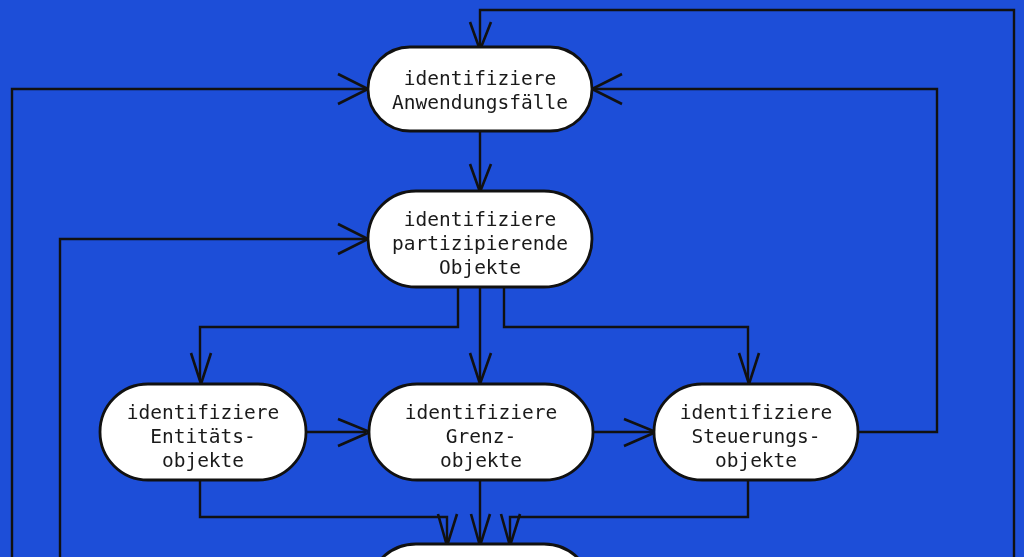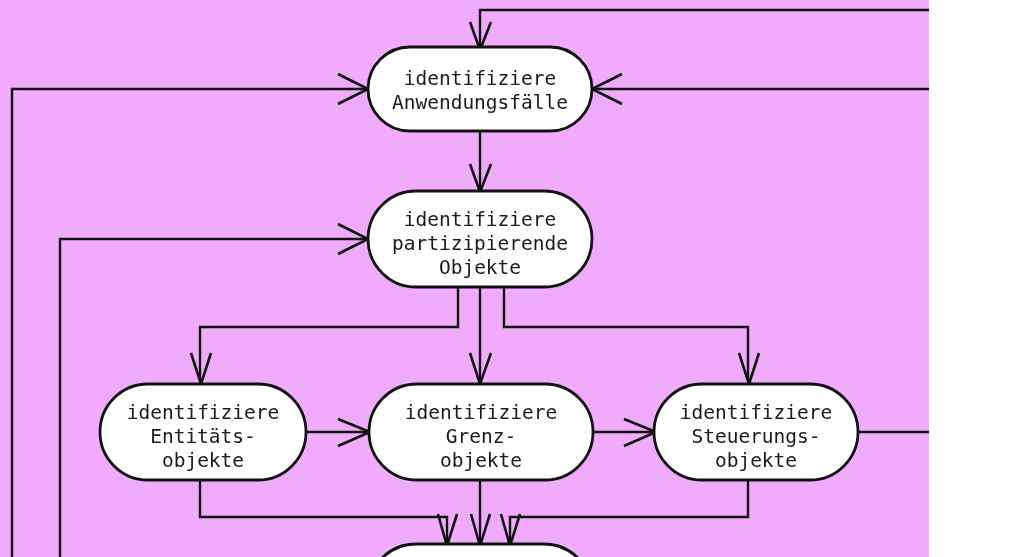--- a/index.html
+++ b/index.html
@@ -2,23 +2,23 @@
 <html><head>
 <meta charset="utf-8">
 <style>
   html, body {
     margin: 0;
     padding: 0;
     background: #ffffff;
   }
   #canvas {
     position: relative;
-    width: 929px;
+    width: 1024px;
     height: 557px;
-    background: #f0abfc;
+    background: #1d4ed8;
     overflow: hidden;
     font-family: "DejaVu Sans Mono", "Liberation Mono", monospace;
   }
   svg#diagram {
     position: absolute;
     top: 0;
     left: 0;
     width: 1024px;
     height: 557px;
     display: block;

